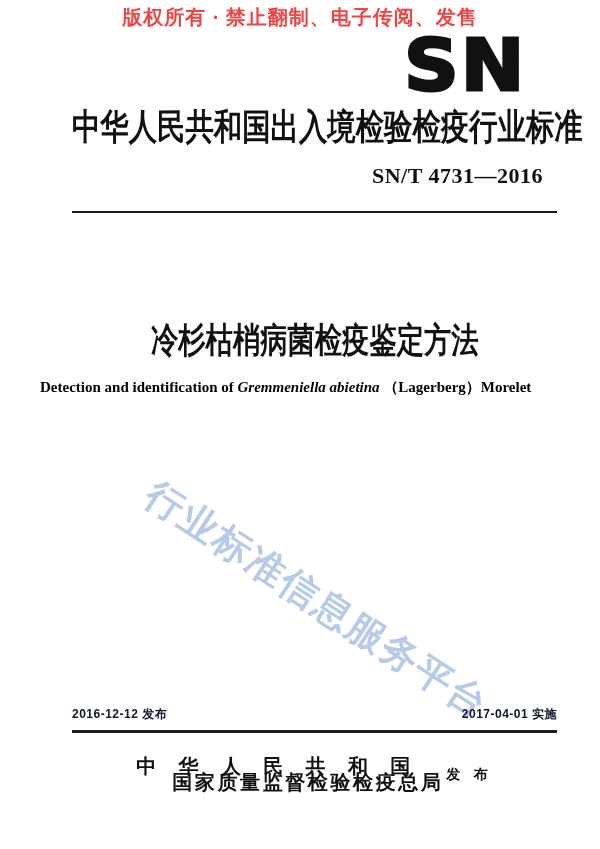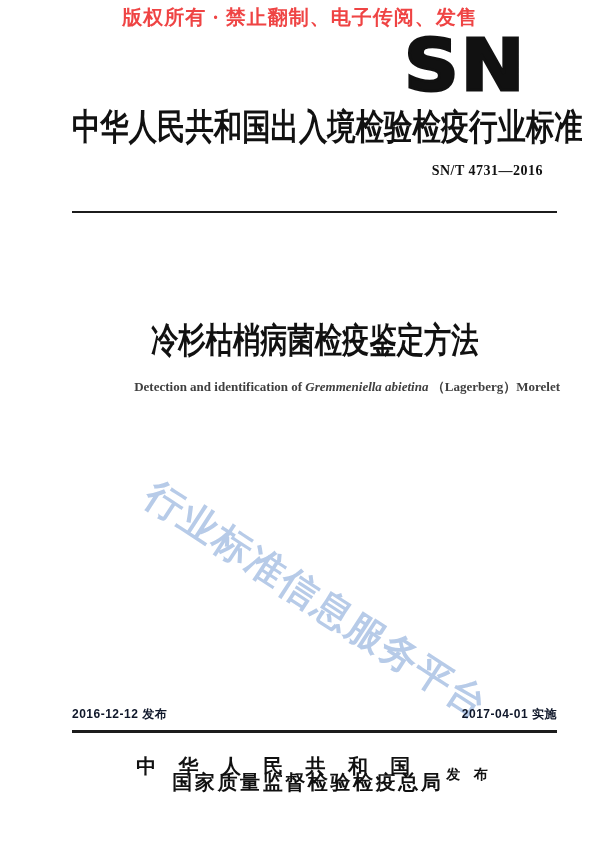--- a/index.html
+++ b/index.html
@@ -24,36 +24,36 @@
 
   .header-title{
     position:absolute;left:72px;top:106px;width:615px;
     font-size:36px;font-weight:bold;line-height:42px;white-space:nowrap;
     transform:scaleX(0.788);transform-origin:0 0;color:#111;
   }
 
   .standard-code{
     position:absolute;left:72px;top:163px;width:485px;
     text-align:right;padding-right:14px;box-sizing:border-box;
-    font-family:"Liberation Serif", serif;font-weight:bold;font-size:14px;
+    font-family:"Liberation Serif", serif;font-weight:bold;font-size:22px;
     letter-spacing:0.5px;color:#111;
   }
 
   .rule-1{position:absolute;left:72px;top:211px;width:485px;height:2px;background:#1c1c1c;}
 
   .doc-title-cn{
     position:absolute;left:151px;top:322px;line-height:36px;
     font-size:35px;font-weight:bold;white-space:nowrap;color:#111;
     transform:scaleX(0.78);transform-origin:0 0;
   }
 
   .doc-title-en{
-    position:absolute;left:40px;top:377px;width:520px;text-align:right;
-    font-family:"Liberation Serif", serif;font-weight:bold;font-size:13px;
-    line-height:20px;color:#404040;white-space:nowrap;
+    position:absolute;left:40px;top:377px;width:520px;text-align:left;
+    font-family:"Liberation Serif", serif;font-weight:bold;font-size:15px;
+    line-height:20px;color:#000000;white-space:nowrap;
   }
   .doc-title-en .species{font-style:italic;}
 
   .watermark{
     position:absolute;left:117px;top:578px;width:400px;text-align:center;
     font-size:38px;line-height:44px;letter-spacing:2px;white-space:nowrap;
     color:#b7cbe8;transform:rotate(33deg);transform-origin:center center;
     font-weight:bold;
   }
 

